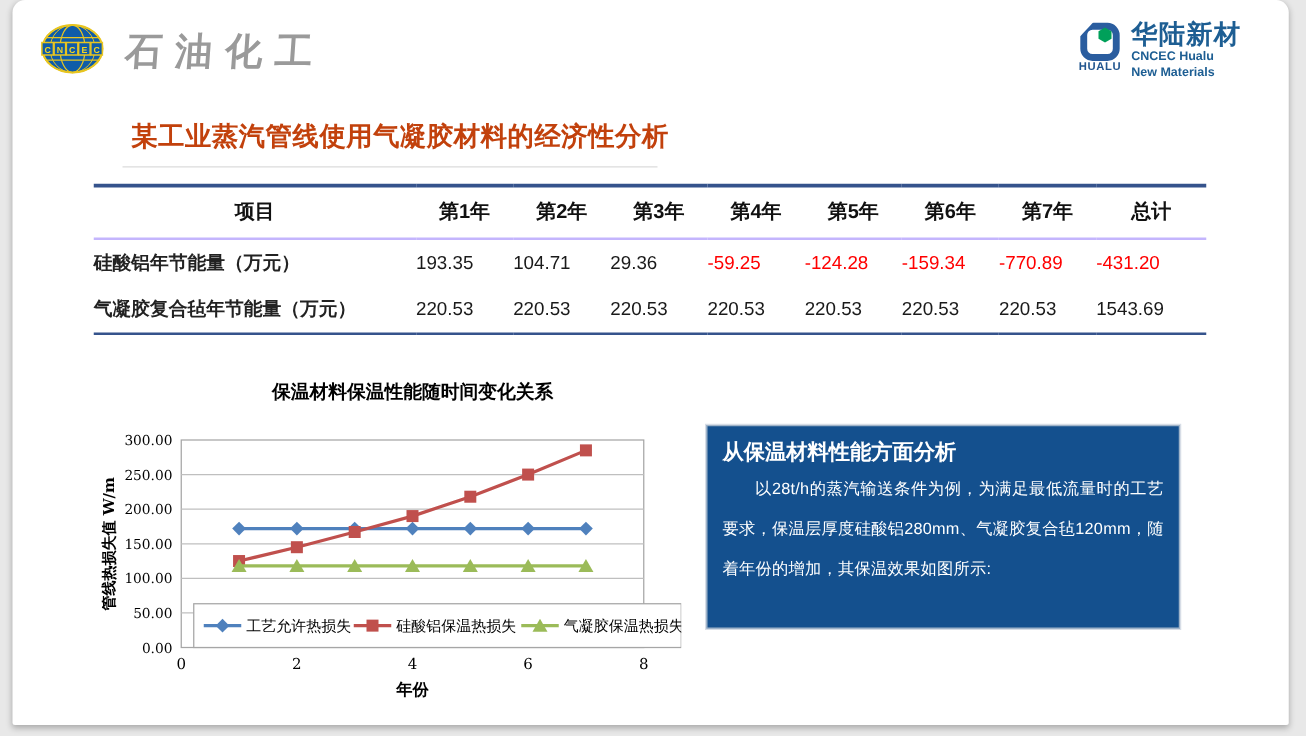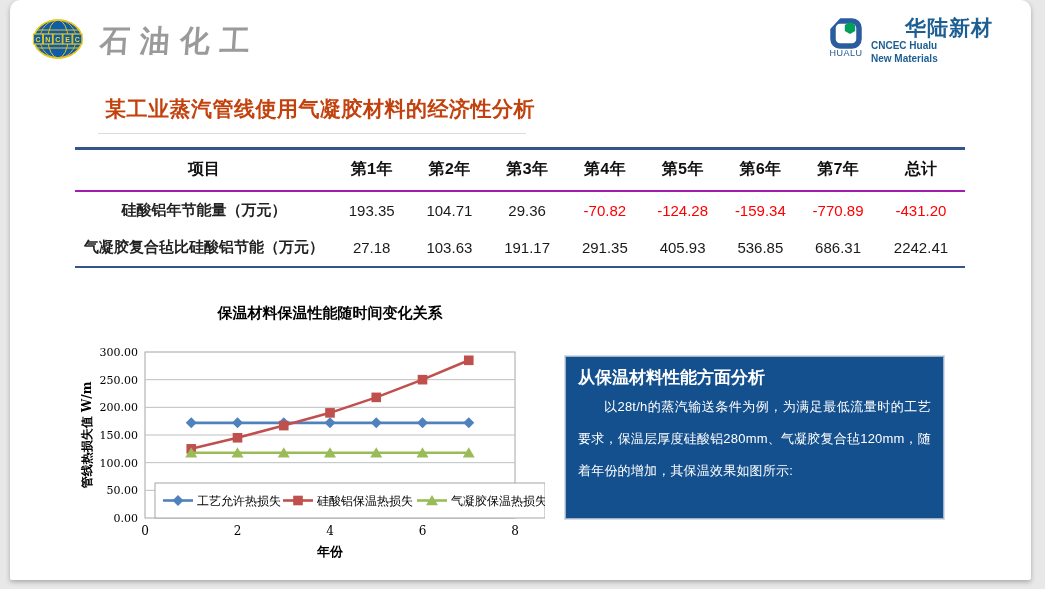--- a/index.html
+++ b/index.html
@@ -7,46 +7,46 @@
   body { font-family:"Liberation Sans", sans-serif; background:#e8e8e8; position:relative; overflow:hidden; }
   .slide { position:absolute; left:10px; top:0; width:1021px; height:580px; background:#ffffff;
            border-radius:10px 10px 2px 2px; box-shadow:0 2px 5px rgba(0,0,0,.28); }
 
   
   .logo-left { position:absolute; left:22px; top:18px; display:flex; align-items:center; gap:16px; }
   .logo-left .cn-text { font-size:30px; font-weight:bold; color:#9a9a9a; letter-spacing:10px;
                         font-family:"DejaVu Serif", serif; transform:skewX(-4deg); }
   .logo-right { position:absolute; right:38px; top:16px; display:flex; align-items:flex-start; gap:7px; }
   .logo-right .mark { display:flex; flex-direction:column; align-items:center; }
-  .logo-right .mark .hualu-word { font-size:9px; font-weight:normal; color:#22568f; letter-spacing:.5px; margin-top:-2px; }
-  .logo-right .txt .cn { font-size:21px; font-weight:bold; color:#1d5e93; letter-spacing:1px; line-height:23px;margin-left:34px; }
+  .logo-right .mark .hualu-word { font-size:9px; font-weight:bold; color:#22568f; letter-spacing:.5px; margin-top:-2px; }
+  .logo-right .txt .cn { font-size:21px; font-weight:bold; color:#1d5e93; letter-spacing:1px; line-height:23px; }
   .logo-right .txt .en { font-size:10px; font-weight:bold; color:#1d5e93; line-height:13px; }
 
   
   .page-title { position:absolute; left:95px; top:95px; font-size:21px; font-weight:bold; color:#c2410c; letter-spacing:.5px; }
   .title-underline { position:absolute; left:88px; top:133px; width:428px; height:1px; background:#dcdcdc; }
 
   
   .tbl-wrap { position:absolute; left:65px; top:147px; width:890px; }
   table.results { width:100%; border-collapse:collapse; table-layout:fixed;
                   border-top:3px solid #35538c; border-bottom:2.5px solid #35538c; }
   table.results th { font-size:16px; font-weight:bold; color:#111; padding:9px 0 10px 0;
-                     border-bottom:2px solid #a21caf; text-align:center;font-family:Liberation Mono, monospace; }
-  table.results td { font-size:15px; color:#1a1a1a; text-align:center; padding:9px 0; }
+                     border-bottom:2px solid #c4b5fd; text-align:center; }
+  table.results td { font-size:15px; color:#1a1a1a; text-align:left; padding:9px 0; }
   table.results td.row-label { font-size:15px; font-weight:bold; color:#222; }
   table.results td.neg { color:#ff0000; }
   col.c-item { width:252px; }
   col.c-year { width:76px; }
   col.c-sum  { width:86px; }
 
   
   .chart-box { position:absolute; left:55px; top:298px; width:480px; height:266px; }
 
   
-  .info-box { position:absolute; left:555px; top:356px; width:379px; height:163px;
+  .info-box { position:absolute; left:555px; top:340px; width:379px; height:163px;
               background:#14508e; border:1px solid #9fb3c8; outline:1px solid #d7dde6;
               padding:8px 12px 6px 12px; color:#ffffff; }
   .info-box .ib-title { font-size:17px; font-weight:bold; line-height:26px; }
   .info-box .ib-body  { font-size:13px; line-height:32px; text-align:justify; text-indent:2em; letter-spacing:.2px; }
 </style>
 </head>
 <body>
 
 <div class="slide">
 
@@ -120,36 +120,36 @@
             <th>第7年</th>
             <th>总计</th>
           </tr>
         </thead>
       <tbody>
           <tr>
             <td class="row-label">硅酸铝年节能量（万元）</td>
             <td>193.35</td>
             <td>104.71</td>
             <td>29.36</td>
-            <td class="neg">-70.82</td>
+            <td class="neg">-59.25</td>
             <td class="neg">-124.28</td>
             <td class="neg">-159.34</td>
             <td class="neg">-770.89</td>
             <td class="neg">-431.20</td>
           </tr>
           <tr>
-            <td class="row-label">气凝胶复合毡比硅酸铝节能（万元）</td>
-            <td>27.18</td>
-            <td>103.63</td>
-            <td>191.17</td>
-            <td>291.35</td>
-            <td>405.93</td>
-            <td>536.85</td>
-            <td>686.31</td>
-            <td>2242.41</td>
+            <td class="row-label">气凝胶复合毡年节能量（万元）</td>
+            <td>220.53</td>
+            <td>220.53</td>
+            <td>220.53</td>
+            <td>220.53</td>
+            <td>220.53</td>
+            <td>220.53</td>
+            <td>220.53</td>
+            <td>1543.69</td>
           </tr>
         </tbody>
     </table>
   </div>
 
   <div class="chart-box">
     <svg id="chart-svg" width="480" height="266" viewBox="0 0 480 266">
         <rect x="80" y="54" width="370" height="166" fill="none" stroke="#a6a6a6" stroke-width="1"></rect>
         <text x="73" y="224" text-anchor="end" font-size="11" fill="#000" font-family="&quot;DejaVu Serif&quot;,&quot;Liberation Serif&quot;,serif">0.00</text>
         <line x1="80" y1="192.33333333333334" x2="450" y2="192.33333333333334" stroke="#bfbfbf" stroke-width="1"></line>

